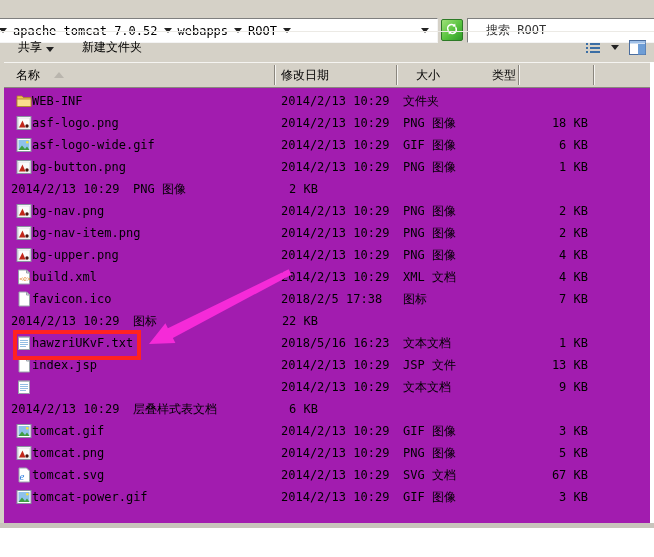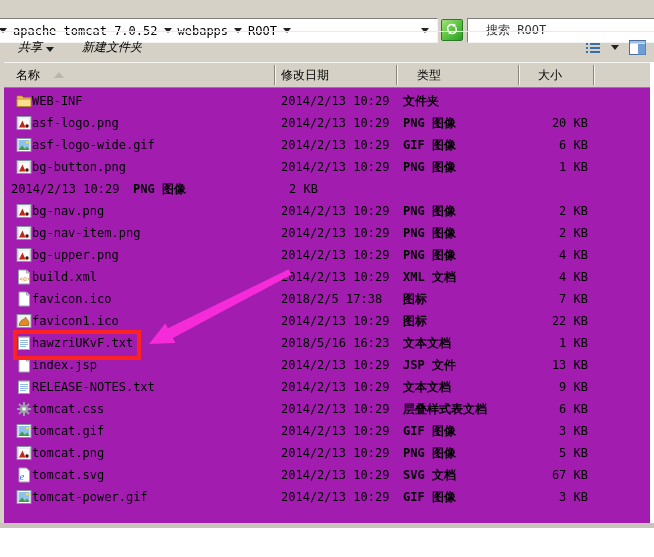--- a/index.html
+++ b/index.html
@@ -32,21 +32,21 @@
     background:#fff;border:1px solid;border-color:#7f7f7f #f4f4f4 #f4f4f4 #7f7f7f;
     box-sizing:border-box;display:flex;align-items:center;padding-left:18px;
     font-family:"DejaVu Sans Mono","Liberation Mono",monospace;color:#333;
   }
   
   .toolbar{
     position:absolute;left:0;top:31px;width:654px;height:31px;
     border-top:1px solid #eceae5;
     display:flex;align-items:center;
   }
-  .tb-btn{display:flex;align-items:flex-end;padding:3px 6px;margin-left:12px;cursor:default;font-style:italic;}
+  .tb-btn{display:flex;align-items:flex-end;padding:3px 6px;margin-left:12px;cursor:default;}
   .tb-btn:first-child{margin-left:12px;}
   .tb-right{position:absolute;right:8px;top:0;height:100%;display:flex;align-items:center;gap:6px;}
   
   .left-strip{position:absolute;left:0;top:62px;width:8px;height:461px;background:#d5d1c7;border-right:1px solid #9b978f;box-sizing:border-box;}
   .list-wrap{position:absolute;left:4px;top:62px;width:646px;height:461px;background:#a21caf;}
   .header-row{
     position:relative;height:26px;background:#d5d1c7;
     border-top:1px solid #f5f4f1;border-bottom:1px solid #8a867e;
     box-sizing:border-box;display:flex;align-items:center;
   }
@@ -55,21 +55,21 @@
   .hc-name{width:270px;padding-left:12px;}
   .hc-date{width:136px;padding-left:7px;}
   .hc-type{width:122px;padding-left:7px;}
   .hc-size{width:75px;padding-left:6px;}
   .sort-asc{display:inline-block;width:0;height:0;border:5px solid transparent;border-bottom:6px solid #b9b5ad;margin-left:14px;margin-top:-6px;}
   #rows{position:relative;margin-top:2px;}
   .row{height:22px;display:flex;align-items:center;font-family:"DejaVu Sans Mono","Liberation Mono",monospace;font-size:12px;}
   .cell{box-sizing:border-box;white-space:nowrap;overflow:hidden;}
   .c-name{width:270px;padding-left:12px;display:flex;align-items:center;}
   .c-date{width:122px;padding-left:7px;}
-  .c-type{width:122px;padding-left:7px;font-weight:bold;}
+  .c-type{width:122px;padding-left:7px;}
   .c-size{width:70px;text-align:right;}
   .ficon{width:16px;height:16px;flex:0 0 16px;display:inline-flex;}
   .ficon svg{width:16px;height:16px;}
   
   .bottom-strip{position:absolute;left:0;top:523px;width:654px;height:5px;background:#c8c4bc;}
   
   .red-box{position:absolute;left:13px;top:330px;width:128px;height:30px;border:4px solid #ff2222;box-sizing:border-box;pointer-events:none;}
   .arrow-overlay{position:absolute;left:0;top:0;width:654px;height:557px;pointer-events:none;}
   .views-icon svg,.preview-icon svg{display:block;}
 </style>
@@ -141,25 +141,25 @@
 <div class="left-strip"></div>
 <div class="list-wrap">
   <div class="header-row">
     <div class="hc hc-name">
       <span>名称</span>
       <span class="sort-asc"></span>
     </div>
     <div class="hc hc-date">
         <span>修改日期</span>
       </div>
+    <div class="hc hc-size">
+        <span>大小</span>
+      </div>
     <div class="hc hc-type">
         <span>类型</span>
-      </div>
-    <div class="hc hc-size">
-        <span>大小</span>
       </div>
     <div class="hsep" style="left:270px"></div>
     <div class="hsep" style="left:392px"></div>
     <div class="hsep" style="left:514px"></div>
     <div class="hsep" style="left:589px"></div>
   </div>
   <div id="rows">
       <div class="row">
         <div class="cell c-name">
           <span class="ficon">
@@ -181,21 +181,21 @@
               <rect x="1" y="1.5" width="14" height="13" fill="#fff" stroke="#8892a0"></rect>
               <rect x="2.5" y="3" width="11" height="10" fill="#fbfbfb" stroke="#d0d4da" stroke-width="0.6"></rect>
               <path d="M3 12.5 L6.5 5.5 L9.5 12.5 Z" fill="#c2271b"></path>
               <circle cx="11" cy="11" r="1.7" fill="#4a120e"></circle>
             </svg>
           </span>
           <span>asf-logo.png</span>
         </div>
         <div class="cell c-date">2014/2/13 10:29</div>
         <div class="cell c-type">PNG 图像</div>
-        <div class="cell c-size">20 KB</div>
+        <div class="cell c-size">18 KB</div>
       </div>
       <div class="row">
         <div class="cell c-name">
           <span class="ficon">
             <svg viewBox="0 0 16 16">
               <rect x="1" y="1.5" width="14" height="13" fill="#fff" stroke="#8892a0"></rect>
               <rect x="2.5" y="3" width="11" height="10" fill="#8fc1ea"></rect>
               <path d="M2.5 13 L6 8.5 L9 12 L11 9.5 L13.5 13 Z" fill="#3e9e42"></path>
               <circle cx="11.3" cy="5.3" r="1.3" fill="#f8e23a"></circle>
             </svg>
@@ -298,29 +298,20 @@
               <path d="M10.5 1 L10.5 4 L13.5 4 Z" fill="#ececec" stroke="#9aa2ac"></path>
             </svg>
           </span>
           <span>favicon.ico</span>
         </div>
         <div class="cell c-date">2018/2/5 17:38</div>
         <div class="cell c-type">图标</div>
         <div class="cell c-size">7 KB</div>
       </div>
       <div class="row">
-        <div class="cell c-name">
-          <span class="ficon">
-            <svg viewBox="0 0 16 16">
-              <rect x="1" y="1.5" width="14" height="13" fill="#f3f1ec" stroke="#8892a0"></rect>
-              <path d="M3 12.5 C4 8 6 6.2 8.6 6 L9.6 4.2 L10.8 6.3 C12.6 7.3 13.3 9.6 12.8 12.5 Z" fill="#e08a28" stroke="#7a4a12" stroke-width="0.6"></path>
-            </svg>
-          </span>
-          <span>favicon1.ico</span>
-        </div>
         <div class="cell c-date">2014/2/13 10:29</div>
         <div class="cell c-type">图标</div>
         <div class="cell c-size">22 KB</div>
       </div>
       <div class="row">
         <div class="cell c-name">
           <span class="ficon">
             <svg viewBox="0 0 16 16">
               <rect x="2.5" y="2" width="11" height="12.5" fill="#fff" stroke="#9aa2ac"></rect>
               <g stroke="#88b6e0" stroke-width="0.9">
@@ -371,46 +362,26 @@
               </g>
               <g stroke="#9aa2ac" stroke-width="0.8">
                 <line x1="4" y1="1.2" x2="4" y2="3"></line>
                 <line x1="6" y1="1.2" x2="6" y2="3"></line>
                 <line x1="8" y1="1.2" x2="8" y2="3"></line>
                 <line x1="10" y1="1.2" x2="10" y2="3"></line>
                 <line x1="12" y1="1.2" x2="12" y2="3"></line>
               </g>
             </svg>
           </span>
-          <span>RELEASE-NOTES.txt</span>
         </div>
         <div class="cell c-date">2014/2/13 10:29</div>
         <div class="cell c-type">文本文档</div>
         <div class="cell c-size">9 KB</div>
       </div>
       <div class="row">
-        <div class="cell c-name">
-          <span class="ficon">
-            <svg viewBox="0 0 16 16">
-              <g stroke="#9aa0a8" stroke-width="2">
-                <line x1="8" y1="1" x2="8" y2="4"></line>
-                <line x1="8" y1="12" x2="8" y2="15"></line>
-                <line x1="1" y1="8" x2="4" y2="8"></line>
-                <line x1="12" y1="8" x2="15" y2="8"></line>
-                <line x1="3" y1="3" x2="5" y2="5"></line>
-                <line x1="11" y1="11" x2="13" y2="13"></line>
-                <line x1="3" y1="13" x2="5" y2="11"></line>
-                <line x1="11" y1="5" x2="13" y2="3"></line>
-              </g>
-              <circle cx="8" cy="8" r="4.4" fill="#9aa0a8"></circle>
-              <circle cx="8" cy="8" r="1.8" fill="#fff"></circle>
-            </svg>
-          </span>
-          <span>tomcat.css</span>
-        </div>
         <div class="cell c-date">2014/2/13 10:29</div>
         <div class="cell c-type">层叠样式表文档</div>
         <div class="cell c-size">6 KB</div>
       </div>
       <div class="row">
         <div class="cell c-name">
           <span class="ficon">
             <svg viewBox="0 0 16 16">
               <rect x="1" y="1.5" width="14" height="13" fill="#fff" stroke="#8892a0"></rect>
               <rect x="2.5" y="3" width="11" height="10" fill="#8fc1ea"></rect>

